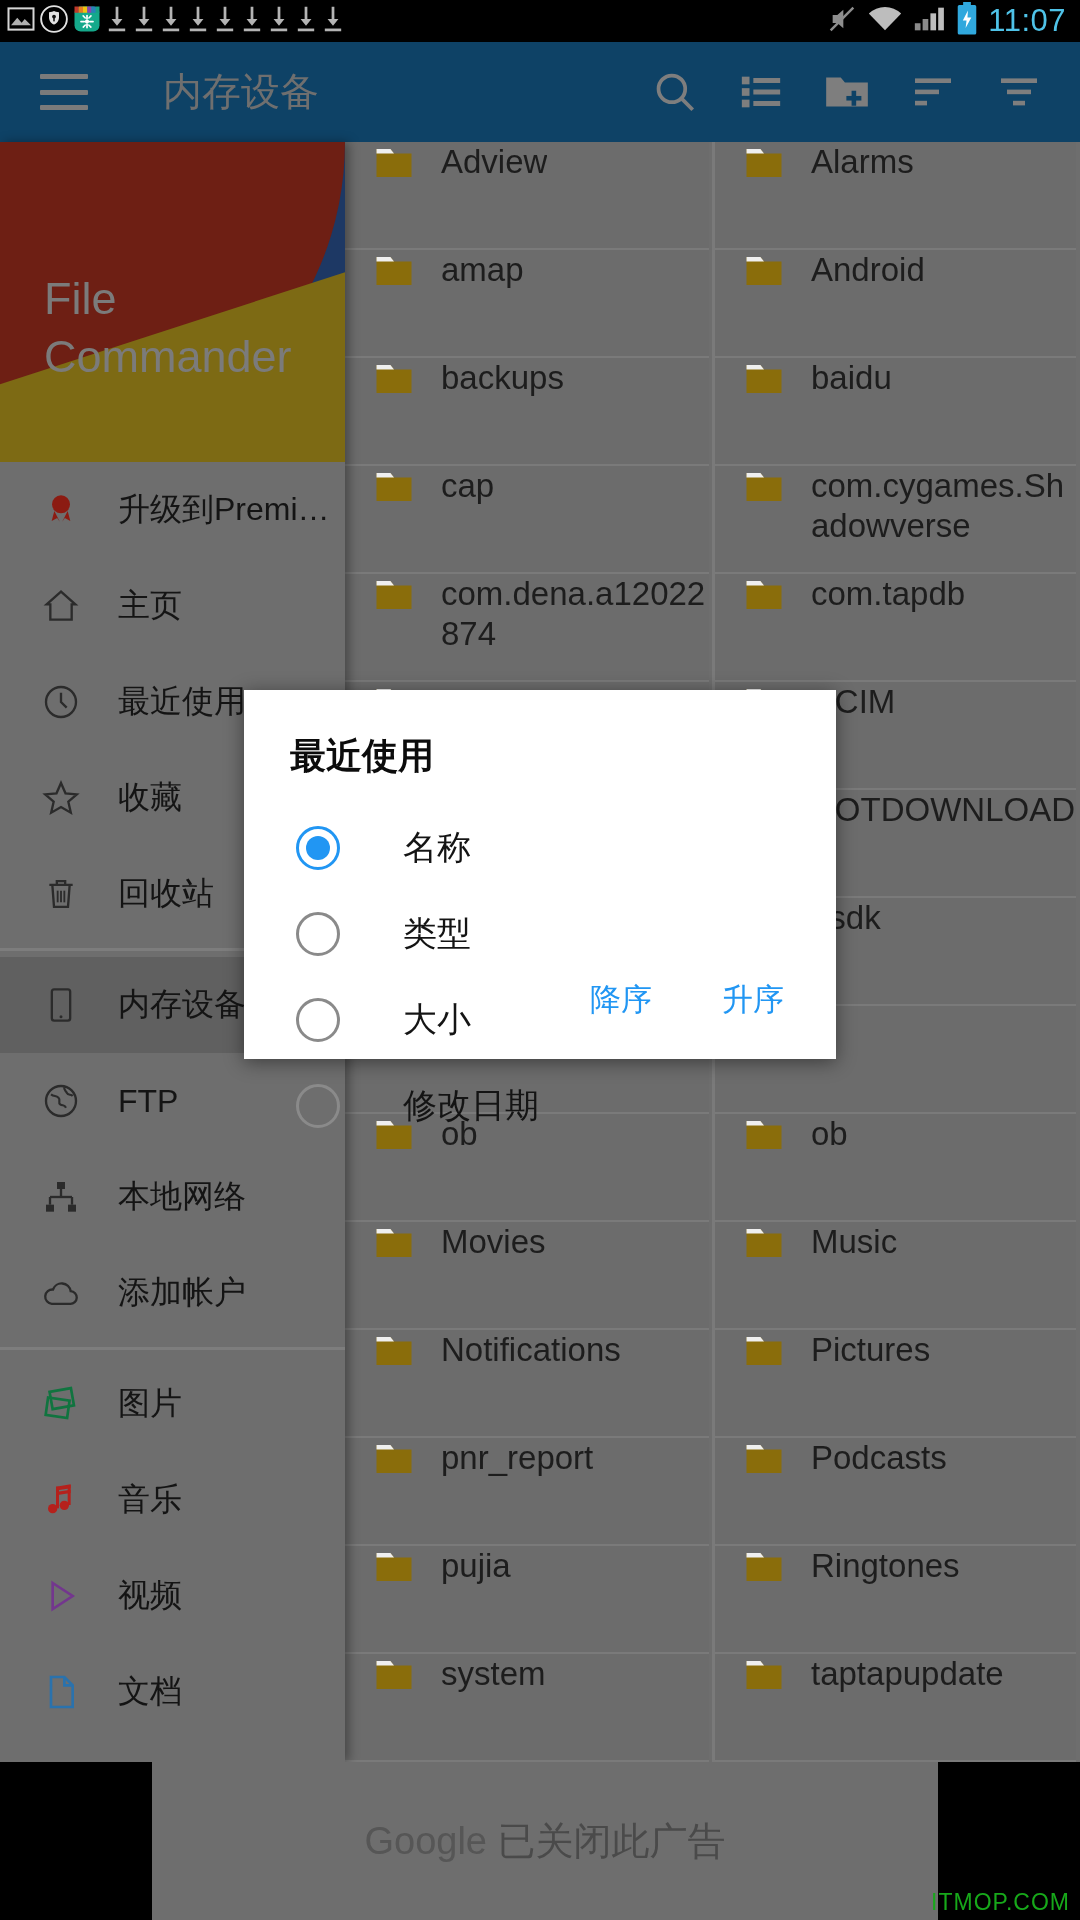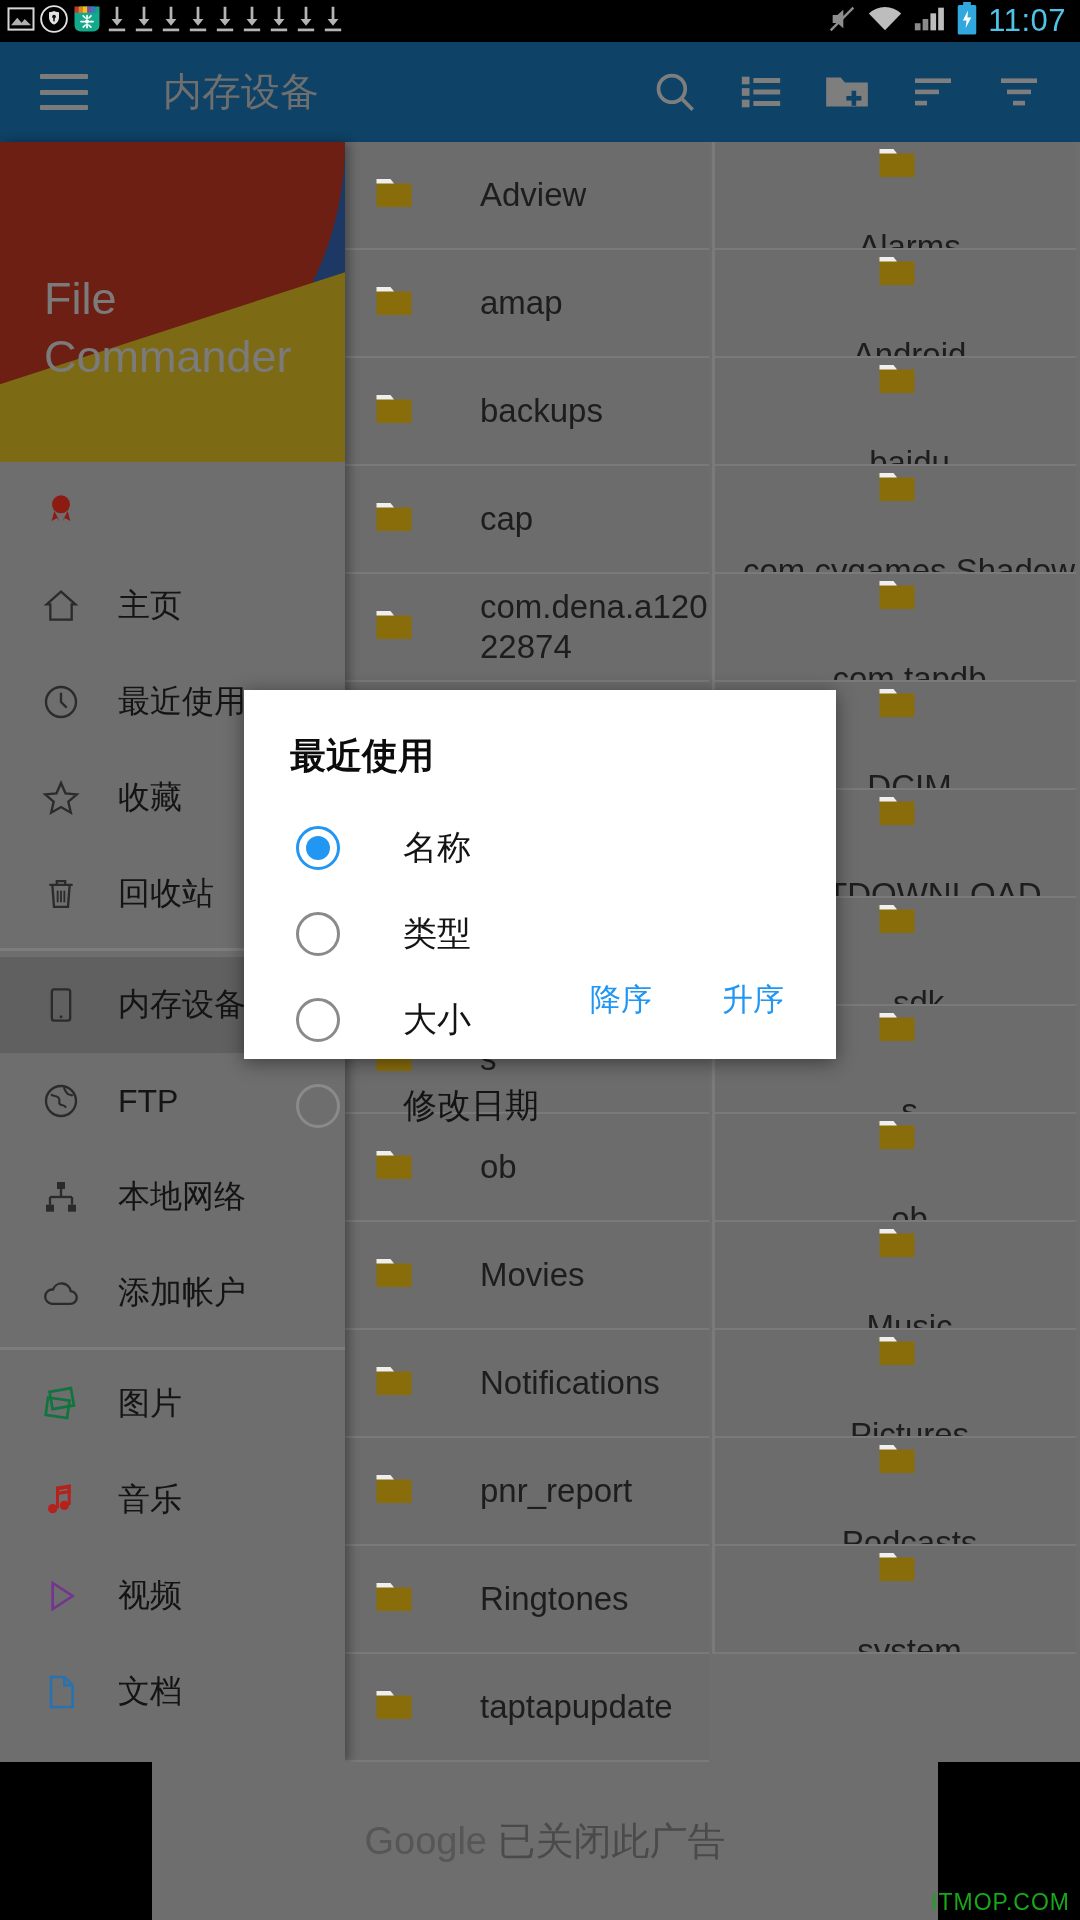--- a/index.html
+++ b/index.html
@@ -33,25 +33,25 @@
   .appbar-actions{ display:flex; align-items:center; gap:0; padding-right:18px; }
   .act{ width:86px; height:86px; display:flex; align-items:center; justify-content:center; cursor:pointer; }
 
   
   .content{
     position:absolute; left:345px; top:142px; width:735px; height:1620px;
     background:#6e6e6e; z-index:5; overflow:hidden;
   }
   .grid{ display:flex; flex-wrap:wrap; }
   .cell{
-    width:364px; height:108px; display:flex; align-items:center;
+    width:364px; height:108px; display:flex; align-items:flex-start;
     background:#6c6c6c; border-bottom:2px solid #7a7a7a;
-    margin-right:3px; padding-left:28px; overflow:hidden;gap:39px;
-  }
-  .cell:nth-child(2n){ margin-right:0; border-left:3px solid #7a7a7a;flex-direction:column; }
+    margin-right:3px; padding-left:28px; overflow:hidden;
+  }
+  .cell:nth-child(2n){ margin-right:0; border-left:3px solid #7a7a7a; }
   .folder-ic{ flex:0 0 auto; margin-right:26px; }
   .cell-label{
     color:#1d1d1d; font-size:33px; line-height:40px; max-height:82px;
     word-break:break-all; overflow:hidden;
   }
 
   
   .drawer{
     position:absolute; left:0; top:142px; width:345px; height:1620px;
     background:#6e6e6e; z-index:20; overflow:hidden;
@@ -451,20 +451,27 @@
               <path d="M2 4h8l2 2.6h10V20H2z" fill="#8a6d0b"></path>
               <path d="M2 4h8l2 2.6H2z" fill="#efefef"></path>
             </svg></span>
           <span class="cell-label">Podcasts</span>
         </div>
       <div class="cell">
           <span class="folder-ic"><svg width="42" height="42" viewBox="0 0 24 24">
               <path d="M2 4h8l2 2.6h10V20H2z" fill="#8a6d0b"></path>
               <path d="M2 4h8l2 2.6H2z" fill="#efefef"></path>
             </svg></span>
+          <span class="cell-label">pujia</span>
+        </div>
+      <div class="cell">
+          <span class="folder-ic"><svg width="42" height="42" viewBox="0 0 24 24">
+              <path d="M2 4h8l2 2.6h10V20H2z" fill="#8a6d0b"></path>
+              <path d="M2 4h8l2 2.6H2z" fill="#efefef"></path>
+            </svg></span>
           <span class="cell-label">Ringtones</span>
         </div>
       <div class="cell">
           <span class="folder-ic"><svg width="42" height="42" viewBox="0 0 24 24">
               <path d="M2 4h8l2 2.6h10V20H2z" fill="#8a6d0b"></path>
               <path d="M2 4h8l2 2.6H2z" fill="#efefef"></path>
             </svg></span>
           <span class="cell-label">system</span>
         </div>
       <div class="cell">
@@ -484,20 +491,21 @@
       <div class="dh-text">File Commander</div>
     </div>
 
     <div class="d-item">
       <span class="d-ic">
         <svg width="40" height="40" viewBox="0 0 24 24">
             <circle cx="12" cy="8.6" r="5.4" fill="#8c1b12"></circle>
             <path d="M8 12.6l-1.6 6 3.3-1.8 1.6 2.2zM16 12.6l1.6 6-3.3-1.8-1.6 2.2z" fill="#8c1b12"></path>
           </svg>
       </span>
+      <span class="d-label">升级到Premi…</span>
     </div>
     <div class="d-item">
       <span class="d-ic">
         <svg width="40" height="40" viewBox="0 0 24 24">
             <path d="M12 3.4L3.4 11h2.2v9.2h12.8V11h2.2z" fill="none" stroke="#2b2b2b" stroke-width="1.4"></path>
           </svg>
       </span>
       <span class="d-label">主页</span>
     </div>
     <div class="d-item">

